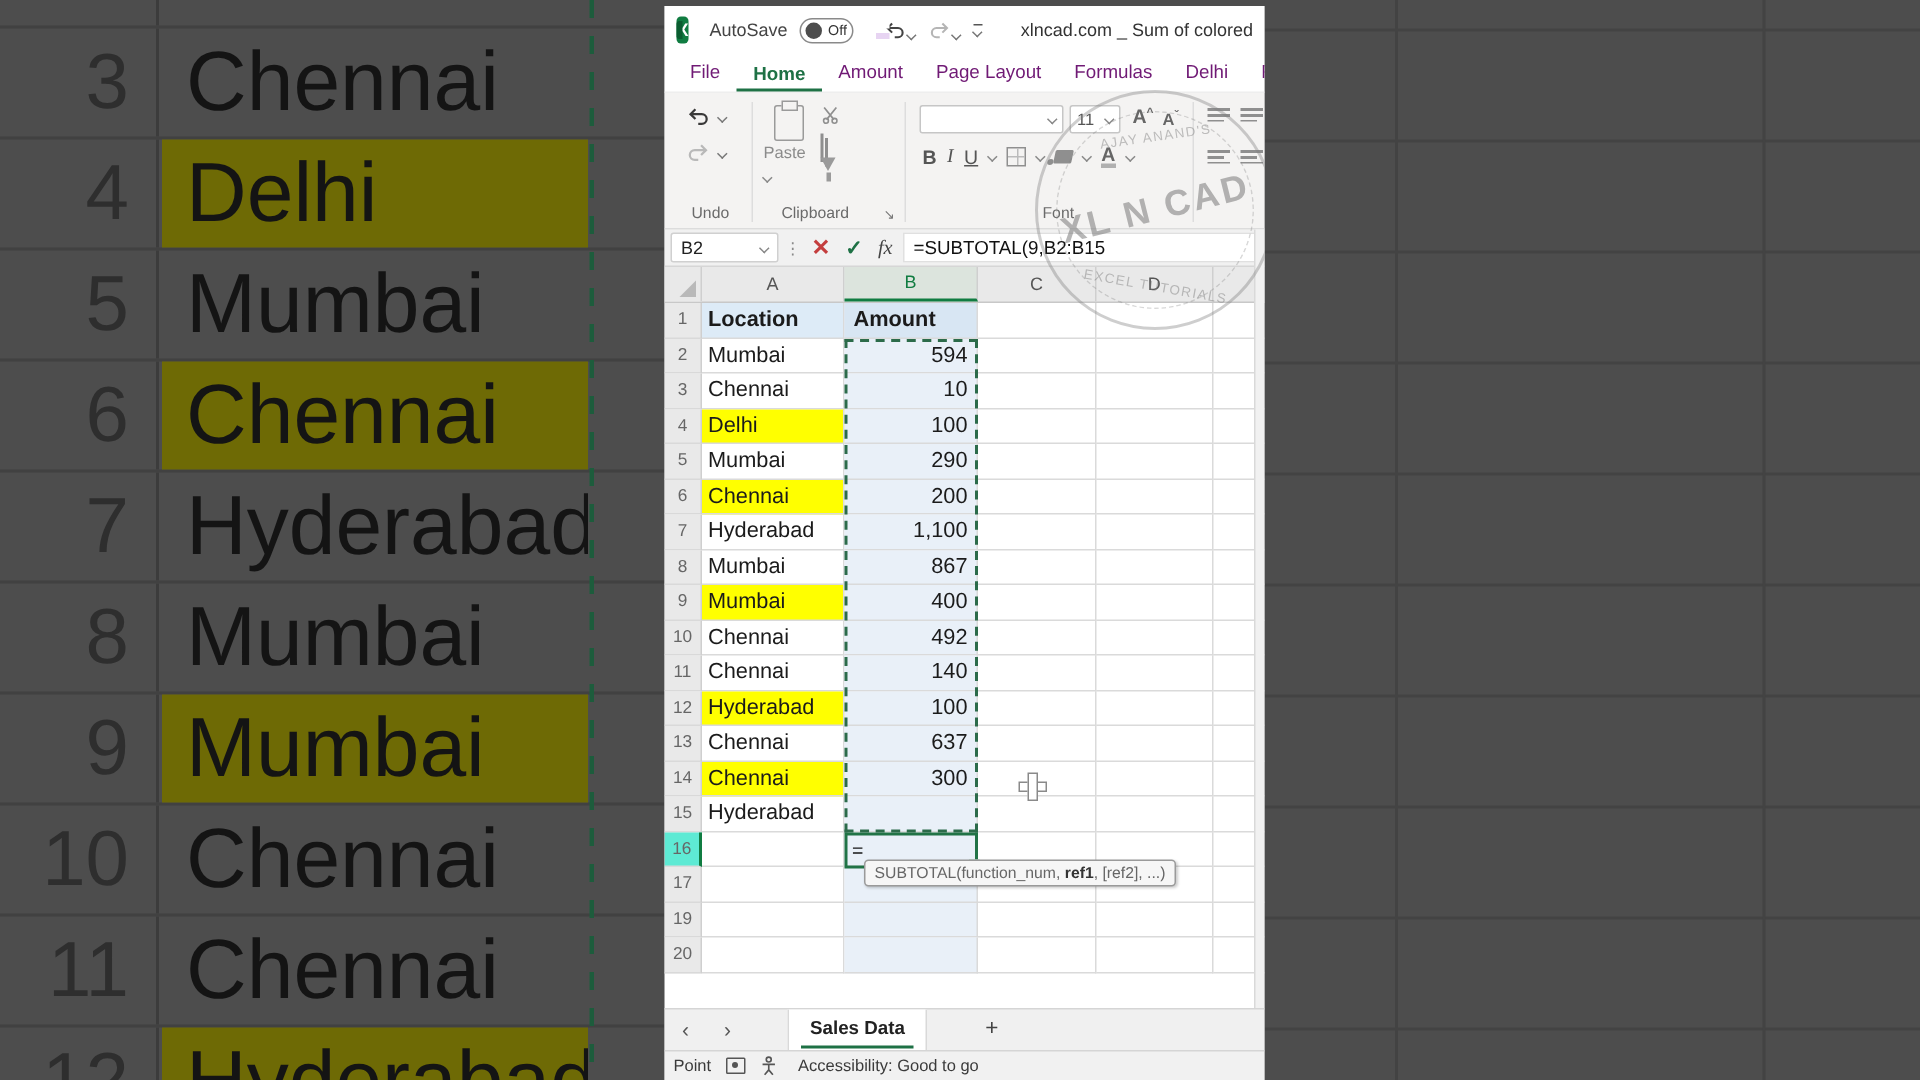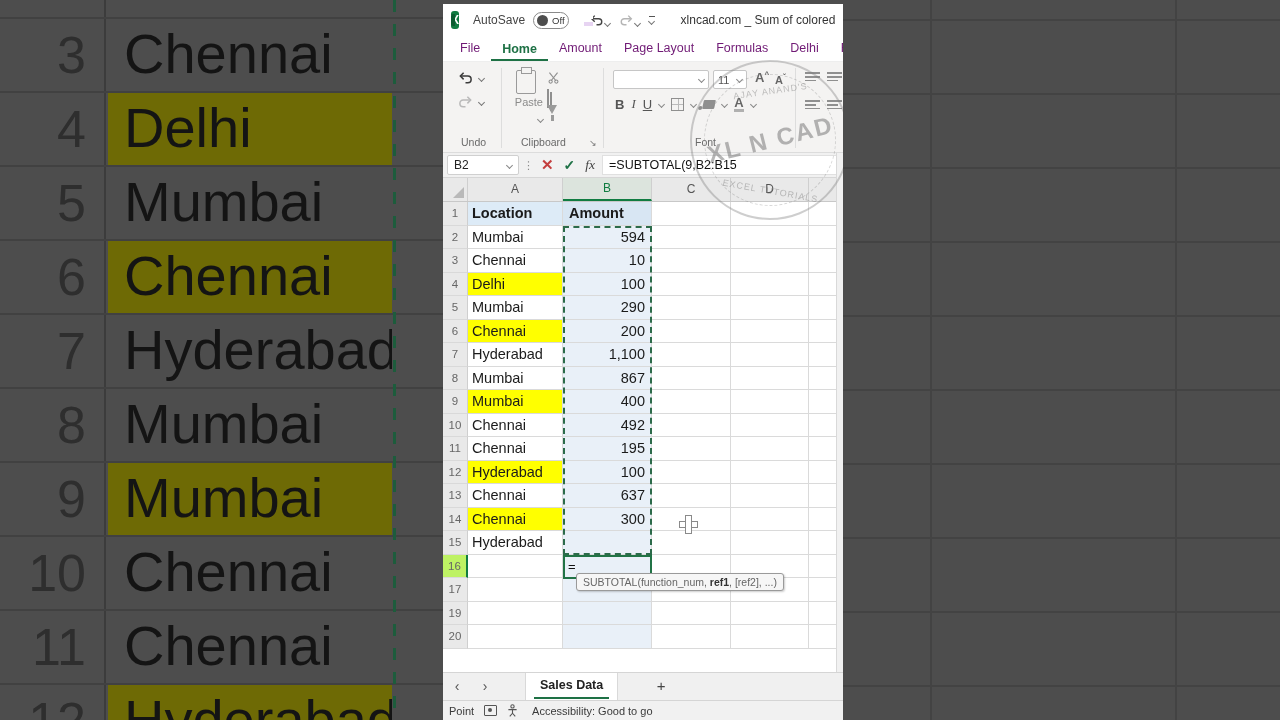--- a/index.html
+++ b/index.html
@@ -50,21 +50,21 @@
   
   #menubar { height:26px; background:#fff; display:flex; align-items:flex-end; padding:0 6px; border-bottom:1px solid #eee; }
   .menu-item { font-size:12.5px; color:#701a75; padding:4px 11px 6px; white-space:nowrap; }
   .menu-item.active { color:#1E7145; font-weight:700; border-bottom:2.5px solid #1E7145; padding-bottom:3.5px; }
 
   
   #ribbon { position:relative; height:91px; background:#f4f3f2; border-bottom:1px solid #dcdcdc; }
   .rb-group-label { position:absolute; bottom:4px; font-size:10.5px; color:#6a6a6a; }
   .rb-divider { position:absolute; top:6px; bottom:4px; width:1px; background:#ddd; }
   .rb-chev { width:5px; height:5px; border-right:1.2px solid #888; border-bottom:1.2px solid #888; transform:rotate(45deg); display:inline-block; }
-  #paste-btn { position:absolute; left:66px; top:8px; width:34px; text-align:right; color:#8b8b8b; }
+  #paste-btn { position:absolute; left:66px; top:8px; width:34px; text-align:left; color:#8b8b8b; }
   #paste-clip { width:20px; height:24px; border:1.6px solid #9a9a9a; border-radius:2px; margin:0 auto; position:relative; background:#f4f3f2; }
   #paste-clip::before { content:""; position:absolute; left:4px; top:-4px; width:9px; height:5px; border:1.6px solid #9a9a9a; background:#f4f3f2; }
   #paste-label { font-size:11px; margin-top:2px; color:#8b8b8b; }
   .clip-col { position:absolute; left:104px; }
   .copy-ic { width:11px; height:13px; border:1.4px solid #8f8f8f; background:#f4f3f2; box-shadow:3px 3px 0 -1.4px #f4f3f2, 3px 3px 0 0 #8f8f8f; }
   .brush-ic { width:0; height:0; border-left:5px solid transparent; border-right:5px solid transparent; border-top:9px solid #9a9a9a; position:relative; }
   .brush-ic::after { content:""; position:absolute; left:-1.5px; top:1px; width:3px; height:6px; background:#9a9a9a; }
   .launcher { position:absolute; bottom:4px; font-size:9px; color:#777; }
   .combo { position:absolute; height:19px; border:1px solid #c6c6c6; background:#fff; border-radius:2px;
            font-size:11px; color:#555; display:flex; align-items:center; justify-content:space-between; padding:0 4px; }
@@ -100,21 +100,21 @@
   .ch { border-right:1px solid #cfcfcf; font-size:12px; color:#555; text-align:center; line-height:23px; }
   #ch-corner { width:25px; position:relative; background:#e9e9e9; }
   #ch-corner::after { content:""; position:absolute; right:3px; bottom:3px; border-left:11px solid transparent; border-bottom:11px solid #b9b9b9; }
   .ch.active { background:#dce4dd; color:#107C41; border-bottom:2px solid #107C41; line-height:21px; }
 
   
   #gridrows { position:relative; }
   .grow { display:flex; height:23.5px; }
   .rh { width:25px; background:#e9e9e9; border-right:1px solid #cfcfcf; border-bottom:1px solid #d9d9d9;
         font-size:11.5px; color:#666; text-align:center; line-height:22px; flex:none; }
-  .rh.active { background:#bef264; border-right:2px solid #107C41; }
+  .rh.active { background:#5eead4; border-right:2px solid #107C41; }
   .cell { border-right:1px solid #dadada; border-bottom:1px solid #dadada; font-size:14.5px; color:#1b1b1b;
           line-height:22px; white-space:nowrap; overflow:hidden; flex:none; }
   .cA { width:95px; padding-left:4px; }
   .cB { width:89px; text-align:right; padding-right:6px; background:#e9f0f8; }
   .cC { width:79px; } .cD { width:78px; } .cE { flex:1; border-right:none; }
   .grow.hdr .cA { background:#ddebf7; font-weight:700; }
   .grow.hdr .cB { background:#d8e6f3; font-weight:700; text-align:left; padding-left:6px; }
   .cell.yellow { background:#ffff00; }
 
   
@@ -440,21 +440,21 @@
           <div class="rh">10</div>
           <div class="cell cA">Chennai</div>
           <div class="cell cB">492</div>
           <div class="cell cC"></div>
           <div class="cell cD"></div>
           <div class="cell cE"></div>
         </div>
         <div class="grow">
           <div class="rh">11</div>
           <div class="cell cA">Chennai</div>
-          <div class="cell cB">195</div>
+          <div class="cell cB">140</div>
           <div class="cell cC"></div>
           <div class="cell cD"></div>
           <div class="cell cE"></div>
         </div>
         <div class="grow">
           <div class="rh">12</div>
           <div class="cell cA yellow">Hyderabad</div>
           <div class="cell cB">100</div>
           <div class="cell cC"></div>
           <div class="cell cD"></div>

